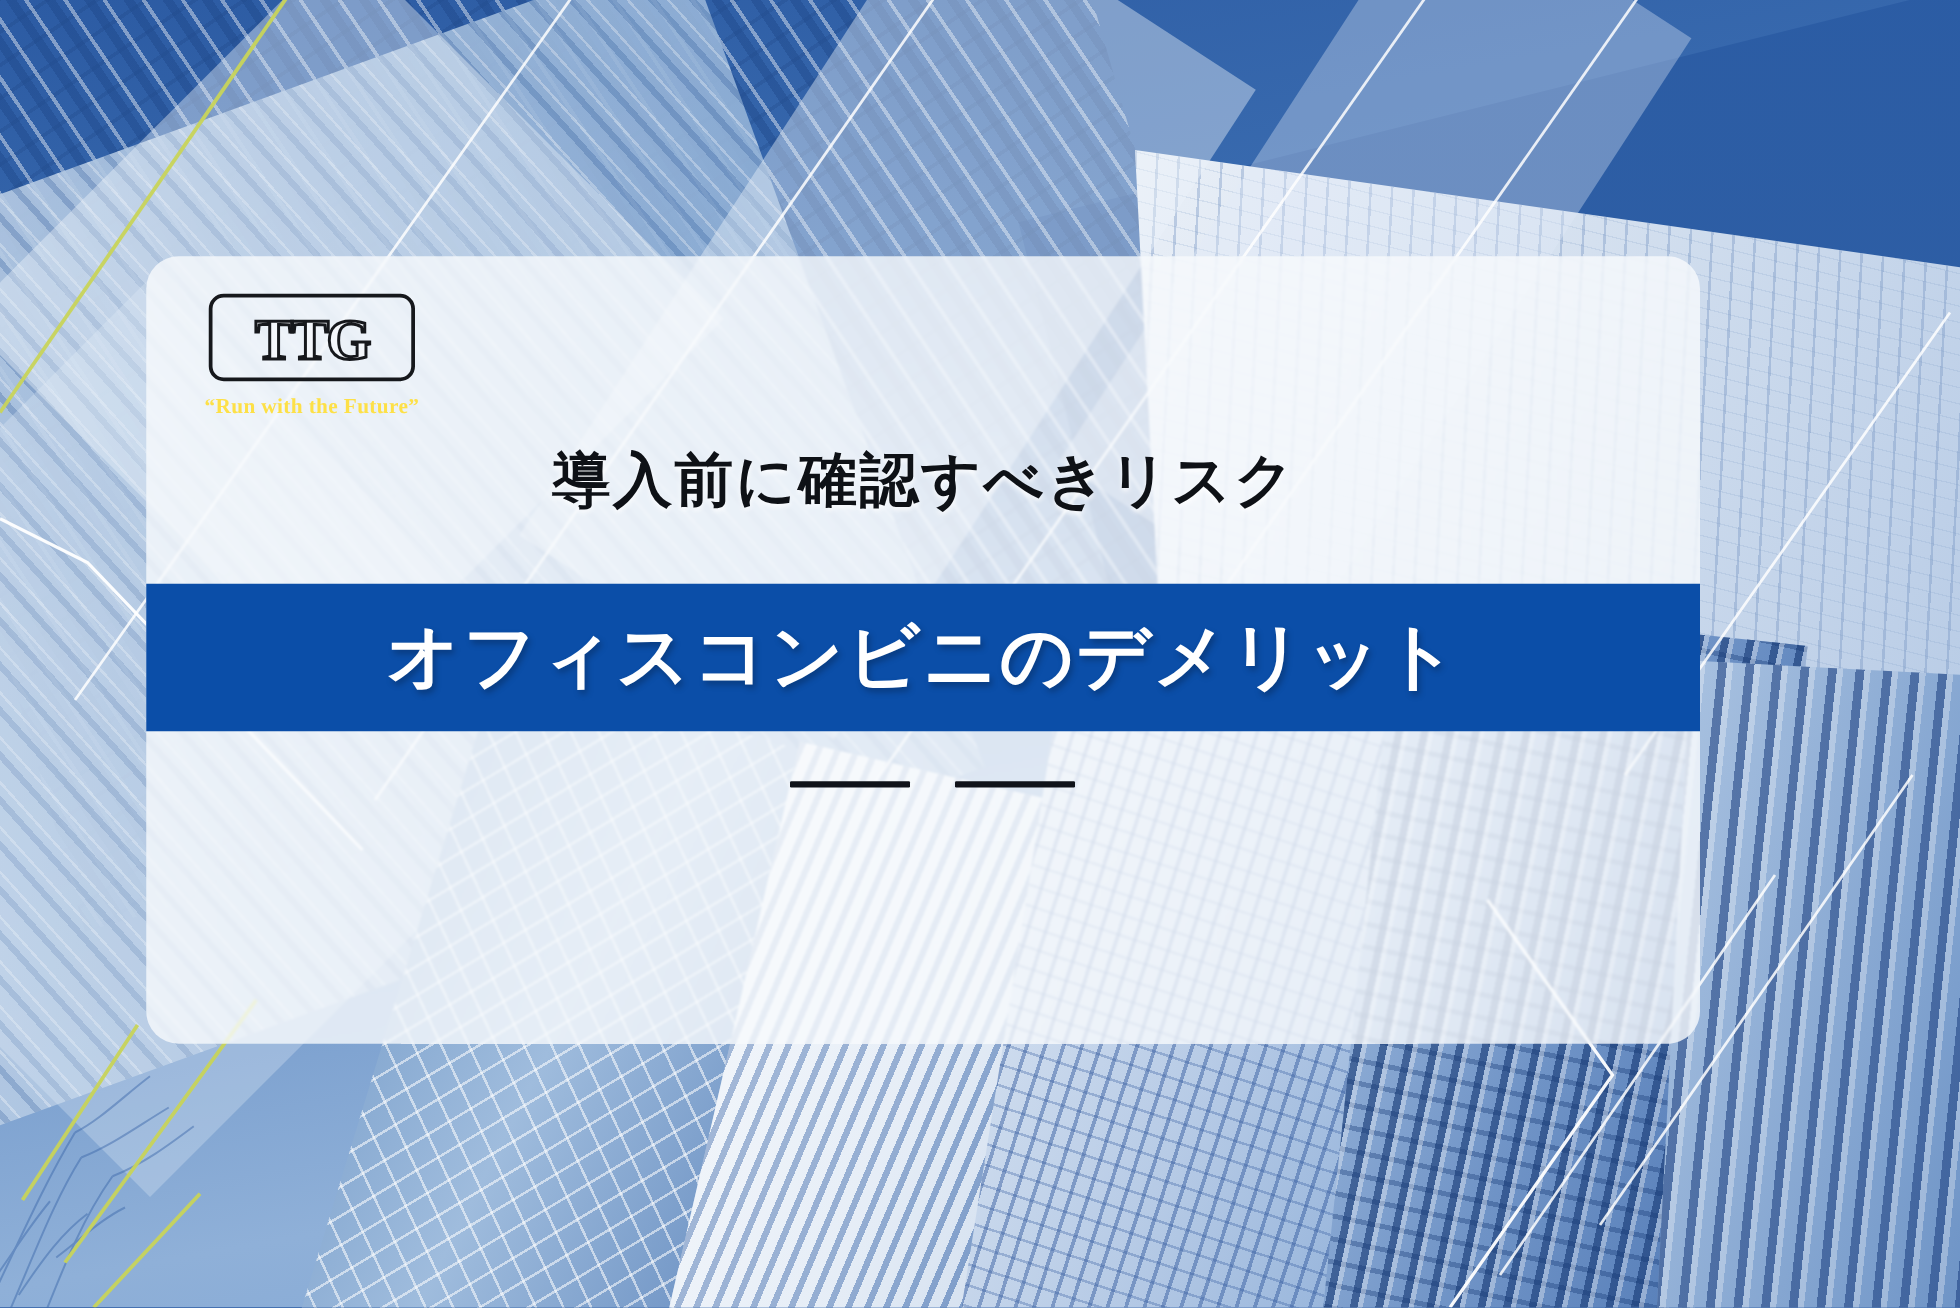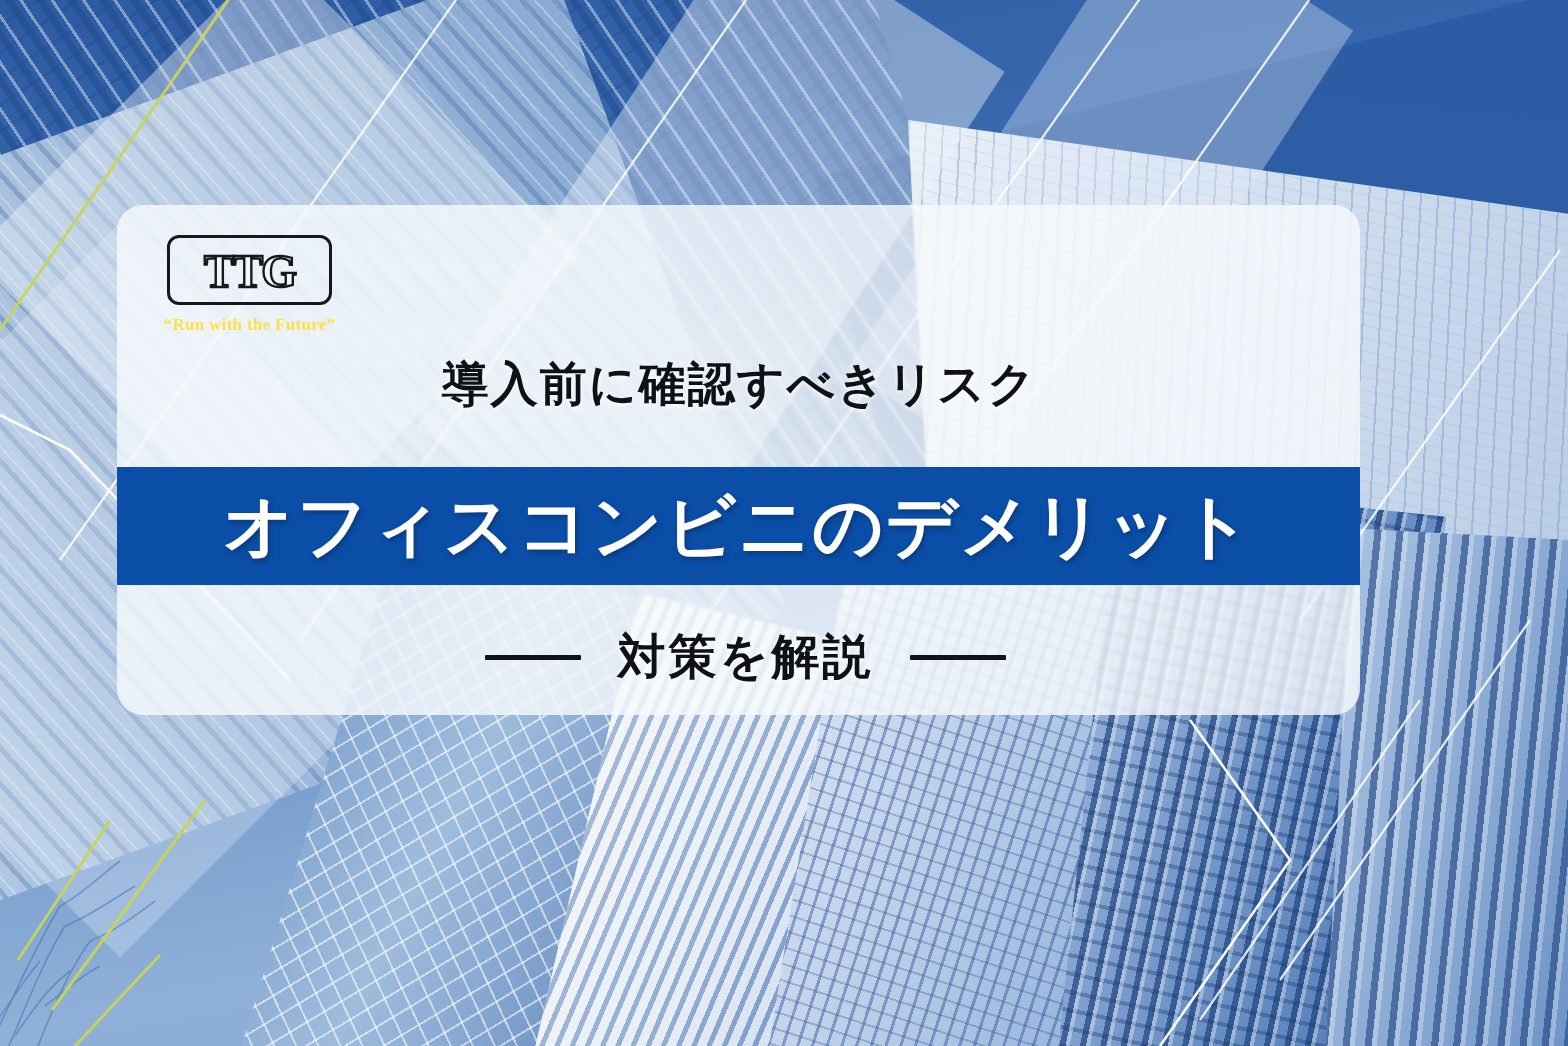--- a/index.html
+++ b/index.html
@@ -172,21 +172,21 @@
     opacity:.55;
   }
 
   
   .lines{ position:absolute; inset:0; }
 
   
   .card{
     position:absolute;
     left:117px; top:205px;
-    width:1243px; height:510px;
+    width:1243px; height:630px;
     background:rgba(247,250,253,.80);
     border-radius:26px;
     backdrop-filter:blur(1px);
   }
 
   .logo-wrap{
     position:absolute; left:45px; top:30px;
     width:230px;
   }
   .logo-box{
@@ -237,21 +237,21 @@
     left:0; right:0;
     top:262px;
     height:118px;
     background:#0b4ea8;
     display:flex;
     align-items:center;
     justify-content:center;
   }
   .banner-text{
     color:#ffffff;
-    font-size:70px;
+    font-size:58px;
     font-weight:700;
     letter-spacing:2px;
     line-height:1;
     text-shadow:2px 3px 5px rgba(0,0,0,.25);
     white-space:nowrap;
   }
 
   .tagline-row{
     position:absolute;
     top:420px; left:0; right:0;
@@ -343,18 +343,17 @@
     </div>
 
     <div class="subtitle">導入前に確認すべきリスク</div>
 
     <div class="banner">
       <span class="banner-text">オフィスコンビニのデメリット</span>
     </div>
 
     <div class="tagline-row">
       <span class="rule"></span>
-      <span class="tagline">対策を解説</span>
       <span class="rule"></span>
     </div>
 
   </div>
 </div>
 
 </body></html>

